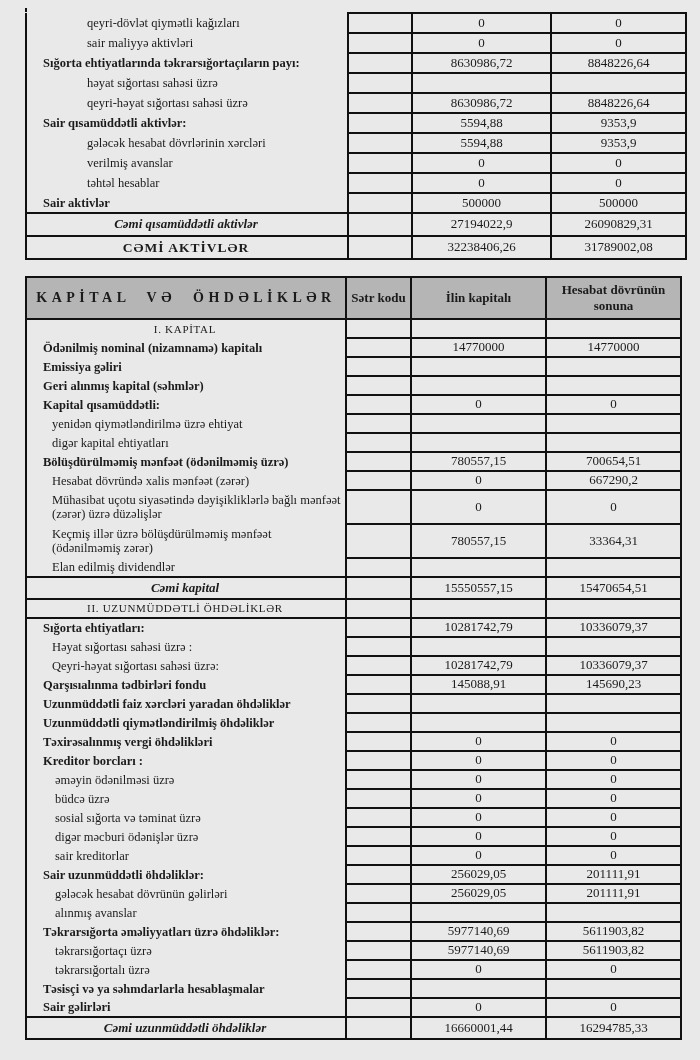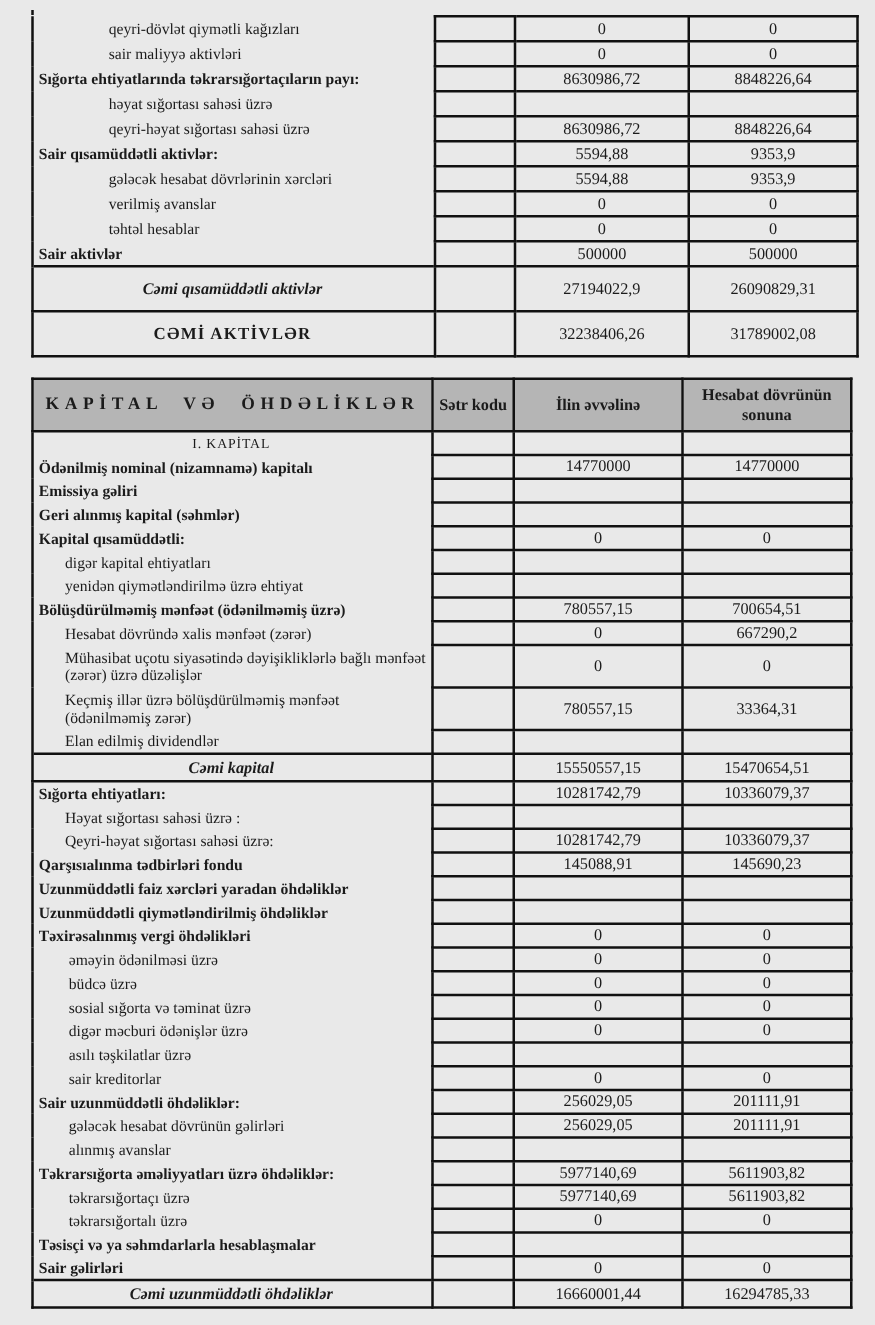--- a/index.html
+++ b/index.html
@@ -21,40 +21,40 @@
     padding:0 2px;
     font-size:12.5px;
     line-height:1.12;
     vertical-align:middle;
     overflow:hidden;
   }
   
   .code,.num{ border:2px solid #111; }
   .num{ text-align:center; font-size:13px; }
   
-  .lbl{ border-left:2px solid #111; padding-left:4px; }
+  .lbl{ border-left:2px solid #111; padding-left:16px; }
 
   .lbl-main{ font-weight:bold; }
   .t1 .lbl-sub{ padding-left:60px; font-weight:normal; }
   .t2 .lbl-sub{ padding-left:25px; font-weight:normal; }
   .t2 .lbl-sub2{ padding-left:28px; font-weight:normal; }
 
   .lbl-section,.lbl-section-lined{
     text-align:center; font-weight:normal;
     font-size:11px; letter-spacing:.7px; padding-left:0;
   }
   .row-section-lined .lbl{ border-bottom:2px solid #111; border-top:2px solid #111; }
 
   .row-total td,.row-grand td{ border:2px solid #111; }
   .lbl-total{ text-align:center; font-weight:bold; font-style:italic; font-size:13px; padding-left:0; }
   .lbl-grand{ text-align:center; font-weight:bold; font-size:13.5px; letter-spacing:1px; padding-left:0; }
 
   .t1{ width:660px; }
   .t1 tr{ height:20px; }
-  .t1 .row-total,.t1 .row-grand{ height:36px; }
+  .t1 .row-total,.t1 .row-grand{ height:23px; }
 
   .t2{ width:655px; margin-top:16px; }
   .t2 tr{ height:19px; }
   .t2 tr.twoline{ height:34px; }
   .t2 .row-total{ height:22px; }
   .t2 .hdr-row{ height:42px; }
 
   .hdr{
     border:2px solid #111;
     background:#b5b5b5;
@@ -161,21 +161,21 @@
     <colgroup>
       <col style="width:320px">
         <col style="width:65px">
         <col style="width:135px">
         <col style="width:135px">
     </colgroup>
     <tbody>
       <tr class="hdr-row">
         <td class="hdr hdr-title">KAPİTAL VƏ ÖHDƏLİKLƏR</td>
         <td class="hdr">Sətr kodu</td>
-        <td class="hdr">İlin əvvəlinə</td>
+        <td class="hdr">İlin kapitalı</td>
         <td class="hdr">Hesabat dövrünün sonuna</td>
       </tr>
     <tr class="row-section">
           <td class="lbl lbl-section">I. KAPİTAL</td>
           <td class="code"></td>
           <td class="num"></td>
           <td class="num"></td>
         </tr>
         <tr class="row-main">
           <td class="lbl lbl-main">Ödənilmiş nominal (nizamnamə) kapitalı</td>
@@ -195,27 +195,27 @@
           <td class="num"></td>
           <td class="num"></td>
         </tr>
         <tr class="row-main">
           <td class="lbl lbl-main">Kapital qısamüddətli:</td>
           <td class="code"></td>
           <td class="num">0</td>
           <td class="num">0</td>
         </tr>
         <tr class="row-sub">
+          <td class="lbl lbl-sub">yenidən qiymətləndirilmə üzrə ehtiyat</td>
+          <td class="code"></td>
+          <td class="num"></td>
+          <td class="num"></td>
+        </tr>
+        <tr class="row-sub">
           <td class="lbl lbl-sub">digər kapital ehtiyatları</td>
-          <td class="code"></td>
-          <td class="num"></td>
-          <td class="num"></td>
-        </tr>
-        <tr class="row-sub">
-          <td class="lbl lbl-sub">yenidən qiymətləndirilmə üzrə ehtiyat</td>
           <td class="code"></td>
           <td class="num"></td>
           <td class="num"></td>
         </tr>
         <tr class="row-main">
           <td class="lbl lbl-main">Bölüşdürülməmiş mənfəət (ödənilməmiş üzrə)</td>
           <td class="code"></td>
           <td class="num">780557,15</td>
           <td class="num">700654,51</td>
         </tr>
@@ -242,20 +242,26 @@
           <td class="code"></td>
           <td class="num"></td>
           <td class="num"></td>
         </tr>
         <tr class="row-total">
           <td class="lbl lbl-total">Cəmi kapital</td>
           <td class="code"></td>
           <td class="num">15550557,15</td>
           <td class="num">15470654,51</td>
         </tr>
+        <tr class="row-section-lined">
+          <td class="lbl lbl-section-lined">II. UZUNMÜDDƏTLİ ÖHDƏLİKLƏR</td>
+          <td class="code"></td>
+          <td class="num"></td>
+          <td class="num"></td>
+        </tr>
         <tr class="row-main">
           <td class="lbl lbl-main">Sığorta ehtiyatları:</td>
           <td class="code"></td>
           <td class="num">10281742,79</td>
           <td class="num">10336079,37</td>
         </tr>
         <tr class="row-sub">
           <td class="lbl lbl-sub">Həyat sığortası sahəsi üzrə :</td>
           <td class="code"></td>
           <td class="num"></td>
@@ -284,20 +290,26 @@
           <td class="code"></td>
           <td class="num"></td>
           <td class="num"></td>
         </tr>
         <tr class="row-main">
           <td class="lbl lbl-main">Təxirəsalınmış vergi öhdəlikləri</td>
           <td class="code"></td>
           <td class="num">0</td>
           <td class="num">0</td>
         </tr>
+        <tr class="row-main">
+          <td class="lbl lbl-main">Kreditor borcları :</td>
+          <td class="code"></td>
+          <td class="num">0</td>
+          <td class="num">0</td>
+        </tr>
         <tr class="row-sub2">
           <td class="lbl lbl-sub2">əməyin ödənilməsi üzrə</td>
           <td class="code"></td>
           <td class="num">0</td>
           <td class="num">0</td>
         </tr>
         <tr class="row-sub2">
           <td class="lbl lbl-sub2">büdcə üzrə</td>
           <td class="code"></td>
           <td class="num">0</td>
@@ -307,26 +319,20 @@
           <td class="lbl lbl-sub2">sosial sığorta və təminat üzrə</td>
           <td class="code"></td>
           <td class="num">0</td>
           <td class="num">0</td>
         </tr>
         <tr class="row-sub2">
           <td class="lbl lbl-sub2">digər məcburi ödənişlər üzrə</td>
           <td class="code"></td>
           <td class="num">0</td>
           <td class="num">0</td>
-        </tr>
-        <tr class="row-sub2">
-          <td class="lbl lbl-sub2">asılı təşkilatlar üzrə</td>
-          <td class="code"></td>
-          <td class="num"></td>
-          <td class="num"></td>
         </tr>
         <tr class="row-sub2">
           <td class="lbl lbl-sub2">sair kreditorlar</td>
           <td class="code"></td>
           <td class="num">0</td>
           <td class="num">0</td>
         </tr>
         <tr class="row-main">
           <td class="lbl lbl-main">Sair uzunmüddətli öhdəliklər:</td>
           <td class="code"></td>

